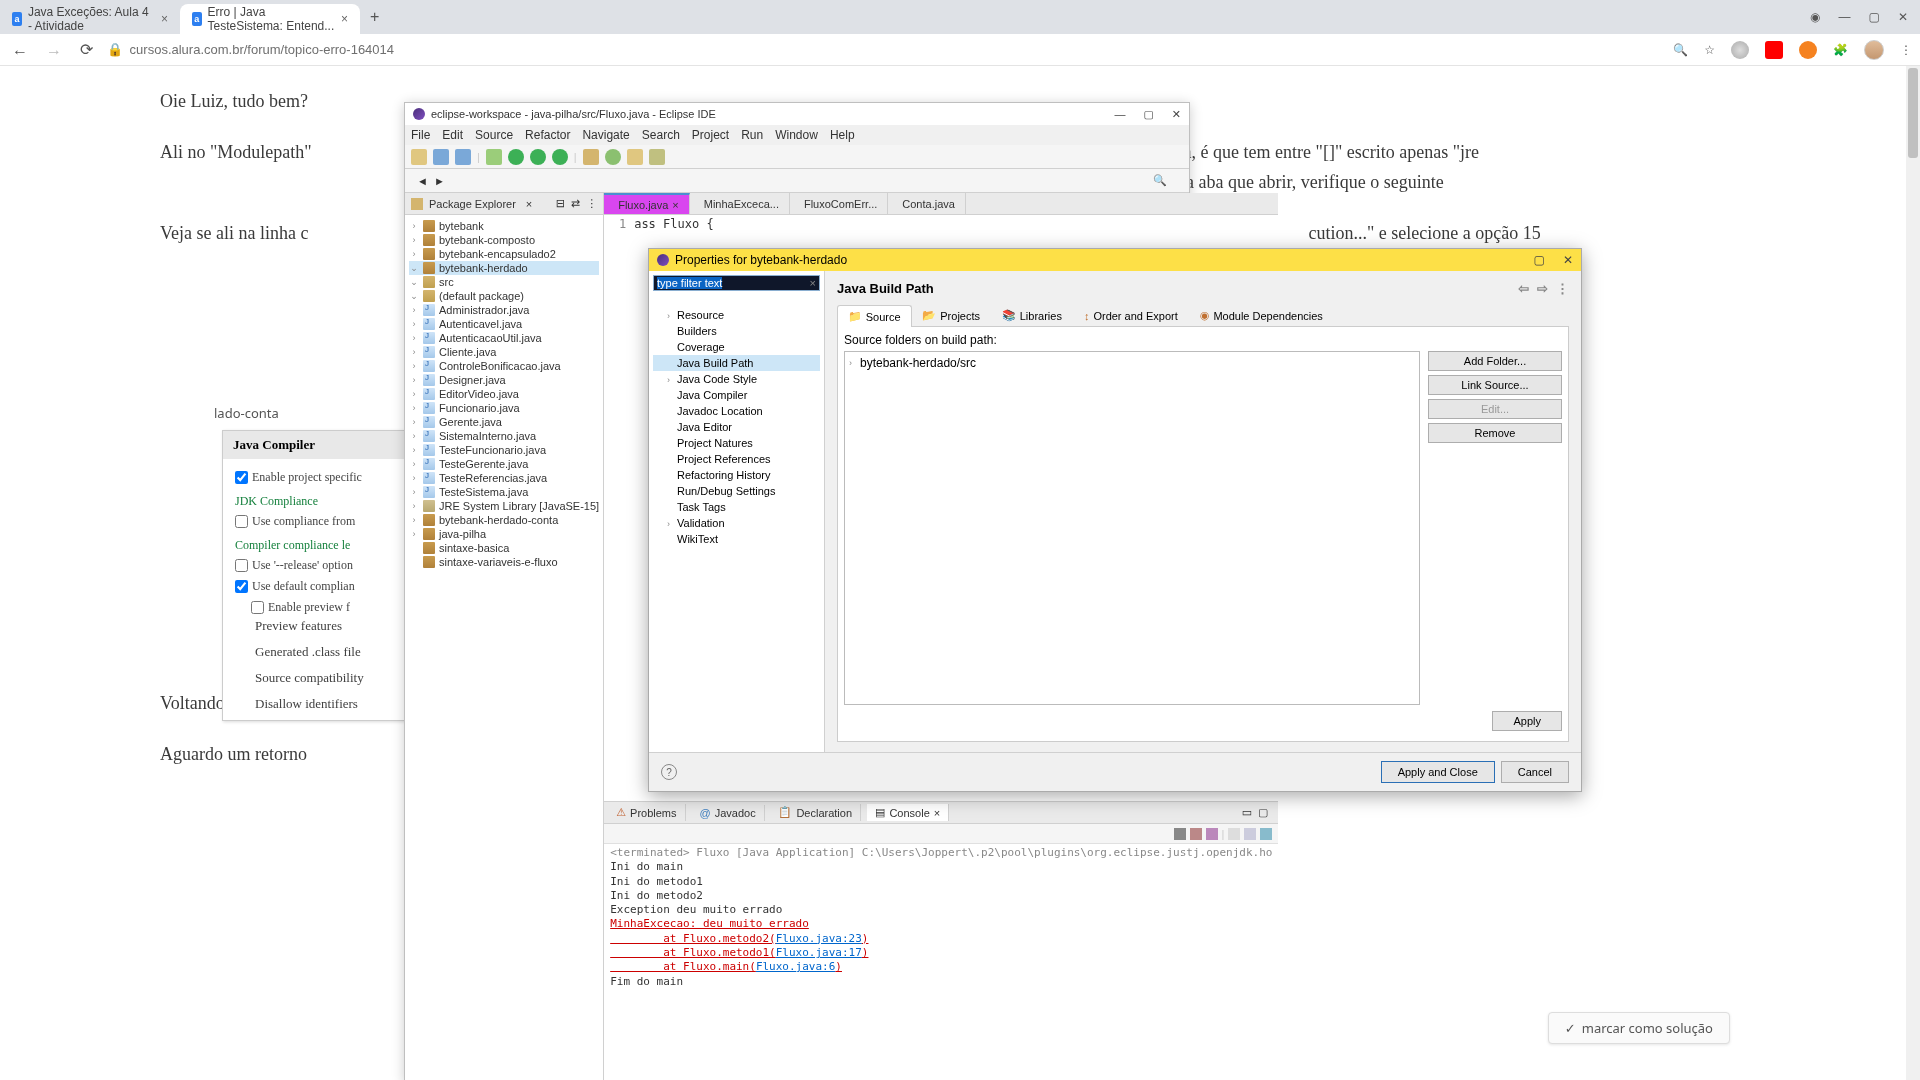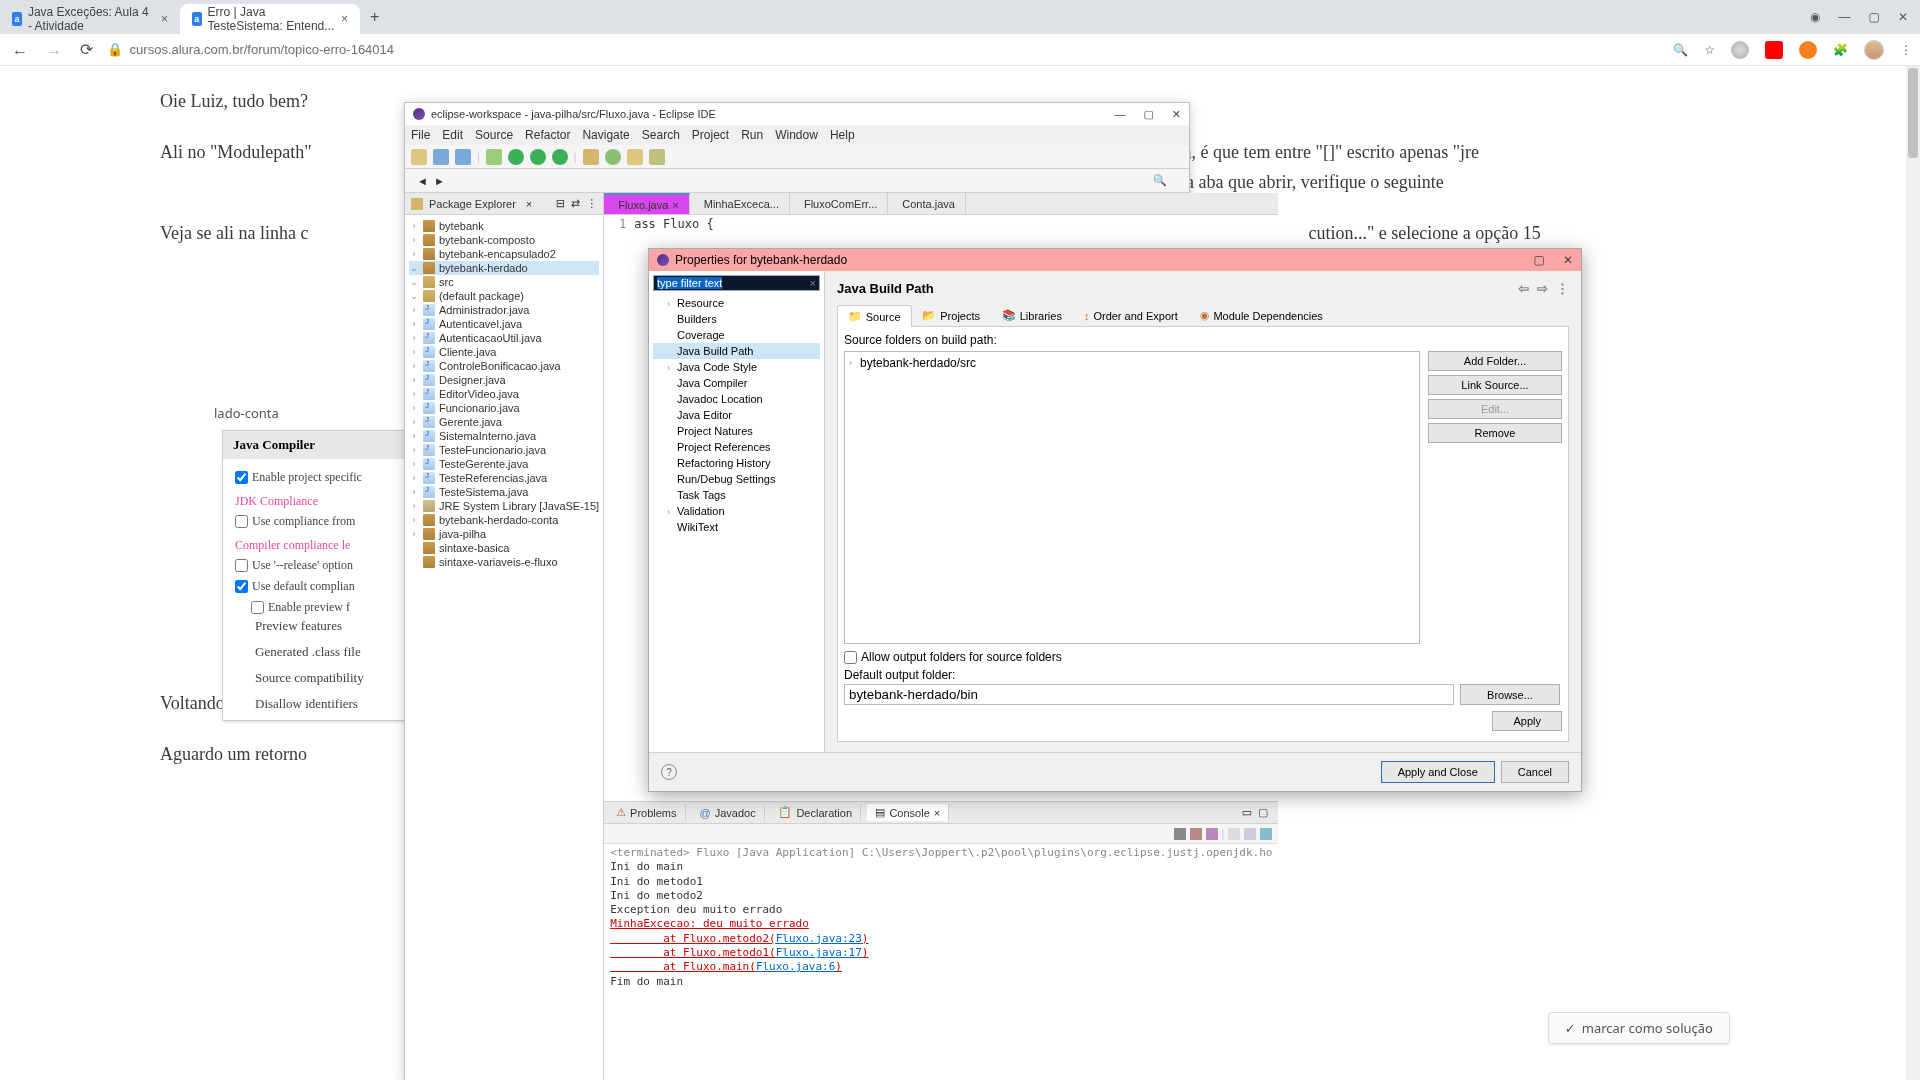--- a/index.html
+++ b/index.html
@@ -26,21 +26,21 @@
 
 .page { padding: 20px 160px; font-family: Georgia, serif; font-size: 18px; color: #3a3a3a; line-height: 1.7; position: absolute; top: 66px; left: 0; right: 0; }
 .page p { margin-bottom: 20px; }
 
 
 .forum-panel { position: absolute; left: 164px; top: 320px; width: 160px; border: 1px solid #ccc; font-family: "Segoe UI"; font-size: 13px; background: #fff; box-shadow: 1px 1px 3px rgba(0,0,0,.15); }
 .forum-head { background: #e8e8e8; padding: 6px 10px; font-weight: bold; }
 .forum-body { padding: 8px 8px 8px 12px; }
 .forum-body label { display: flex; gap: 4px; align-items: center; padding: 3px 0; font-size: 12px; color: #444; }
 .forum-body .sub { color: #404040; padding-left: 20px; }
-.section-title { font-size: 12px; color: #ec4899; margin: 6px 0 2px; }
+.section-title { font-size: 12px; color: #15803d; margin: 6px 0 2px; }
 
 
 .eclipse { position: absolute; left: 404px; top: 102px; width: 786px; height: 980px; background: #f0f0f0; border: 1px solid #bfbfbf; box-shadow: 0 2px 12px rgba(0,0,0,.2); font-size: 11px; color: #333; }
 .titlebar { height: 22px; background: #fff; display: flex; align-items: center; padding: 0 8px; gap: 6px; }
 .titlebar .eclipse-icon { width: 12px; height: 12px; border-radius: 50%; background: linear-gradient(135deg,#4a2e7b,#8050c0); }
 .winbtns { margin-left: auto; display: flex; gap: 18px; color: #444; }
 .menubar { height: 20px; background: #f0f0f0; display: flex; align-items: center; padding: 0 6px; gap: 12px; font-size: 12px; }
 .toolbar { height: 24px; background: #f5f5f5; border-bottom: 1px solid #d0d0d0; display: flex; align-items: center; padding: 0 6px; gap: 6px; }
 .toolbar .tb { width: 16px; height: 16px; display: inline-block; border-radius: 2px; }
 .sub-toolbar { height: 24px; background: #f5f5f5; border-bottom: 1px solid #d0d0d0; display: flex; align-items: center; padding: 0 6px; gap: 6px; justify-content: space-between; }
@@ -74,26 +74,26 @@
 .ctab { padding: 2px 8px; border-right: 1px solid #d0d0d0; display: flex; align-items: center; gap: 4px; font-size: 11px; }
 .ctab.active { background: #fff; }
 .console-toolbar { height: 20px; display: flex; justify-content: flex-end; align-items: center; gap: 4px; padding: 0 6px; background: #f5f5f5; border-bottom: 1px solid #e0e0e0; }
 .console-body { padding: 2px 6px; font-family: Consolas, monospace; font-size: 11px; color: #333; line-height: 1.3; white-space: pre; overflow: auto; }
 .console-body .err { color: #c00; text-decoration: underline; }
 .console-body .link { color: #0066cc; text-decoration: underline; }
 .console-body .term { color: #888; }
 
 
 .dialog { position: absolute; left: 648px; top: 248px; width: 934px; height: 544px; background: #f0f0f0; border: 1px solid #aaa; box-shadow: 0 4px 18px rgba(0,0,0,.35); font-size: 12px; display: flex; flex-direction: column; }
-.dialog .titlebar { background: #fca5a5; }
+.dialog .titlebar { background: #fde047; }
 .dialog-body { display: flex; flex: 1; }
 .dlg-left { width: 176px; background: #fff; border-right: 1px solid #d0d0d0; padding: 4px; display: flex; flex-direction: column; }
 .filter { border: 1px solid #8aaed0; padding: 1px 3px; font-size: 11px; background: #0f172a; color: #000; display: flex; align-items: center; }
 .filter .sel-text { background: #0a64c4; color: #fff; }
-.dlg-tree { padding-top: 4px; font-size: 11px; }
+.dlg-tree { padding-top: 16px; font-size: 11px; }
 .dlg-tree .item { padding: 2px 4px 2px 14px; }
 .dlg-tree .item.sel { background: #cde6f7; }
 .dlg-tree .exp { display: inline-block; width: 10px; color: #888; font-size: 9px; }
 .dlg-right { flex: 1; padding: 10px 12px; display: flex; flex-direction: column; }
 .dlg-title { font-weight: bold; font-size: 13px; margin-bottom: 8px; display: flex; align-items: center; }
 .dlg-title .nav { margin-left: auto; display: flex; gap: 8px; color: #888; }
 .bp-tabs { display: flex; border-bottom: 1px solid #ccc; font-size: 11px; }
 .bp-tab { padding: 4px 10px; display: flex; align-items: center; gap: 4px; border: 1px solid transparent; border-bottom: none; }
 .bp-tab.active { background: #fff; border-color: #ccc; border-radius: 3px 3px 0 0; position: relative; top: 1px; }
 .bp-body { background: #fff; border: 1px solid #ccc; border-top: none; padding: 6px; flex: 1; display: flex; flex-direction: column; }
@@ -542,31 +542,20 @@
                 <span>bytebank-herdado/src</span>
               </div>
           </div>
           <div class="src-side">
             <button class="btn">Add Folder...</button>
             <button class="btn">Link Source...</button>
             <button class="btn disabled">Edit...</button>
             <button class="btn">Remove</button>
           </div>
         </div>
-        <div class="output-row">
-          <label style="display:flex;align-items:center;gap:4px">
-              <input type="checkbox" style="">
-              <span>Allow output folders for source folders</span>
-            </label>
-          <div style="margin-top:4px">Default output folder:</div>
-          <div style="display:flex;gap:6px;margin-top:2px">
-            <input class="out-input" value="bytebank-herdado/bin" style="">
-            <button class="btn" style="width:100px;margin:0">Browse...</button>
-          </div>
-        </div>
         <div style="text-align:right;margin-top:6px">
           <button class="btn" style="width:auto;display:inline-block;padding:3px 20px">Apply</button>
         </div>
       </div>
     </div>
   </div>
   <div class="dlg-footer">
     <span class="help-icon">?</span>
     <div class="btns">
       <button class="btn primary">Apply and Close</button>

